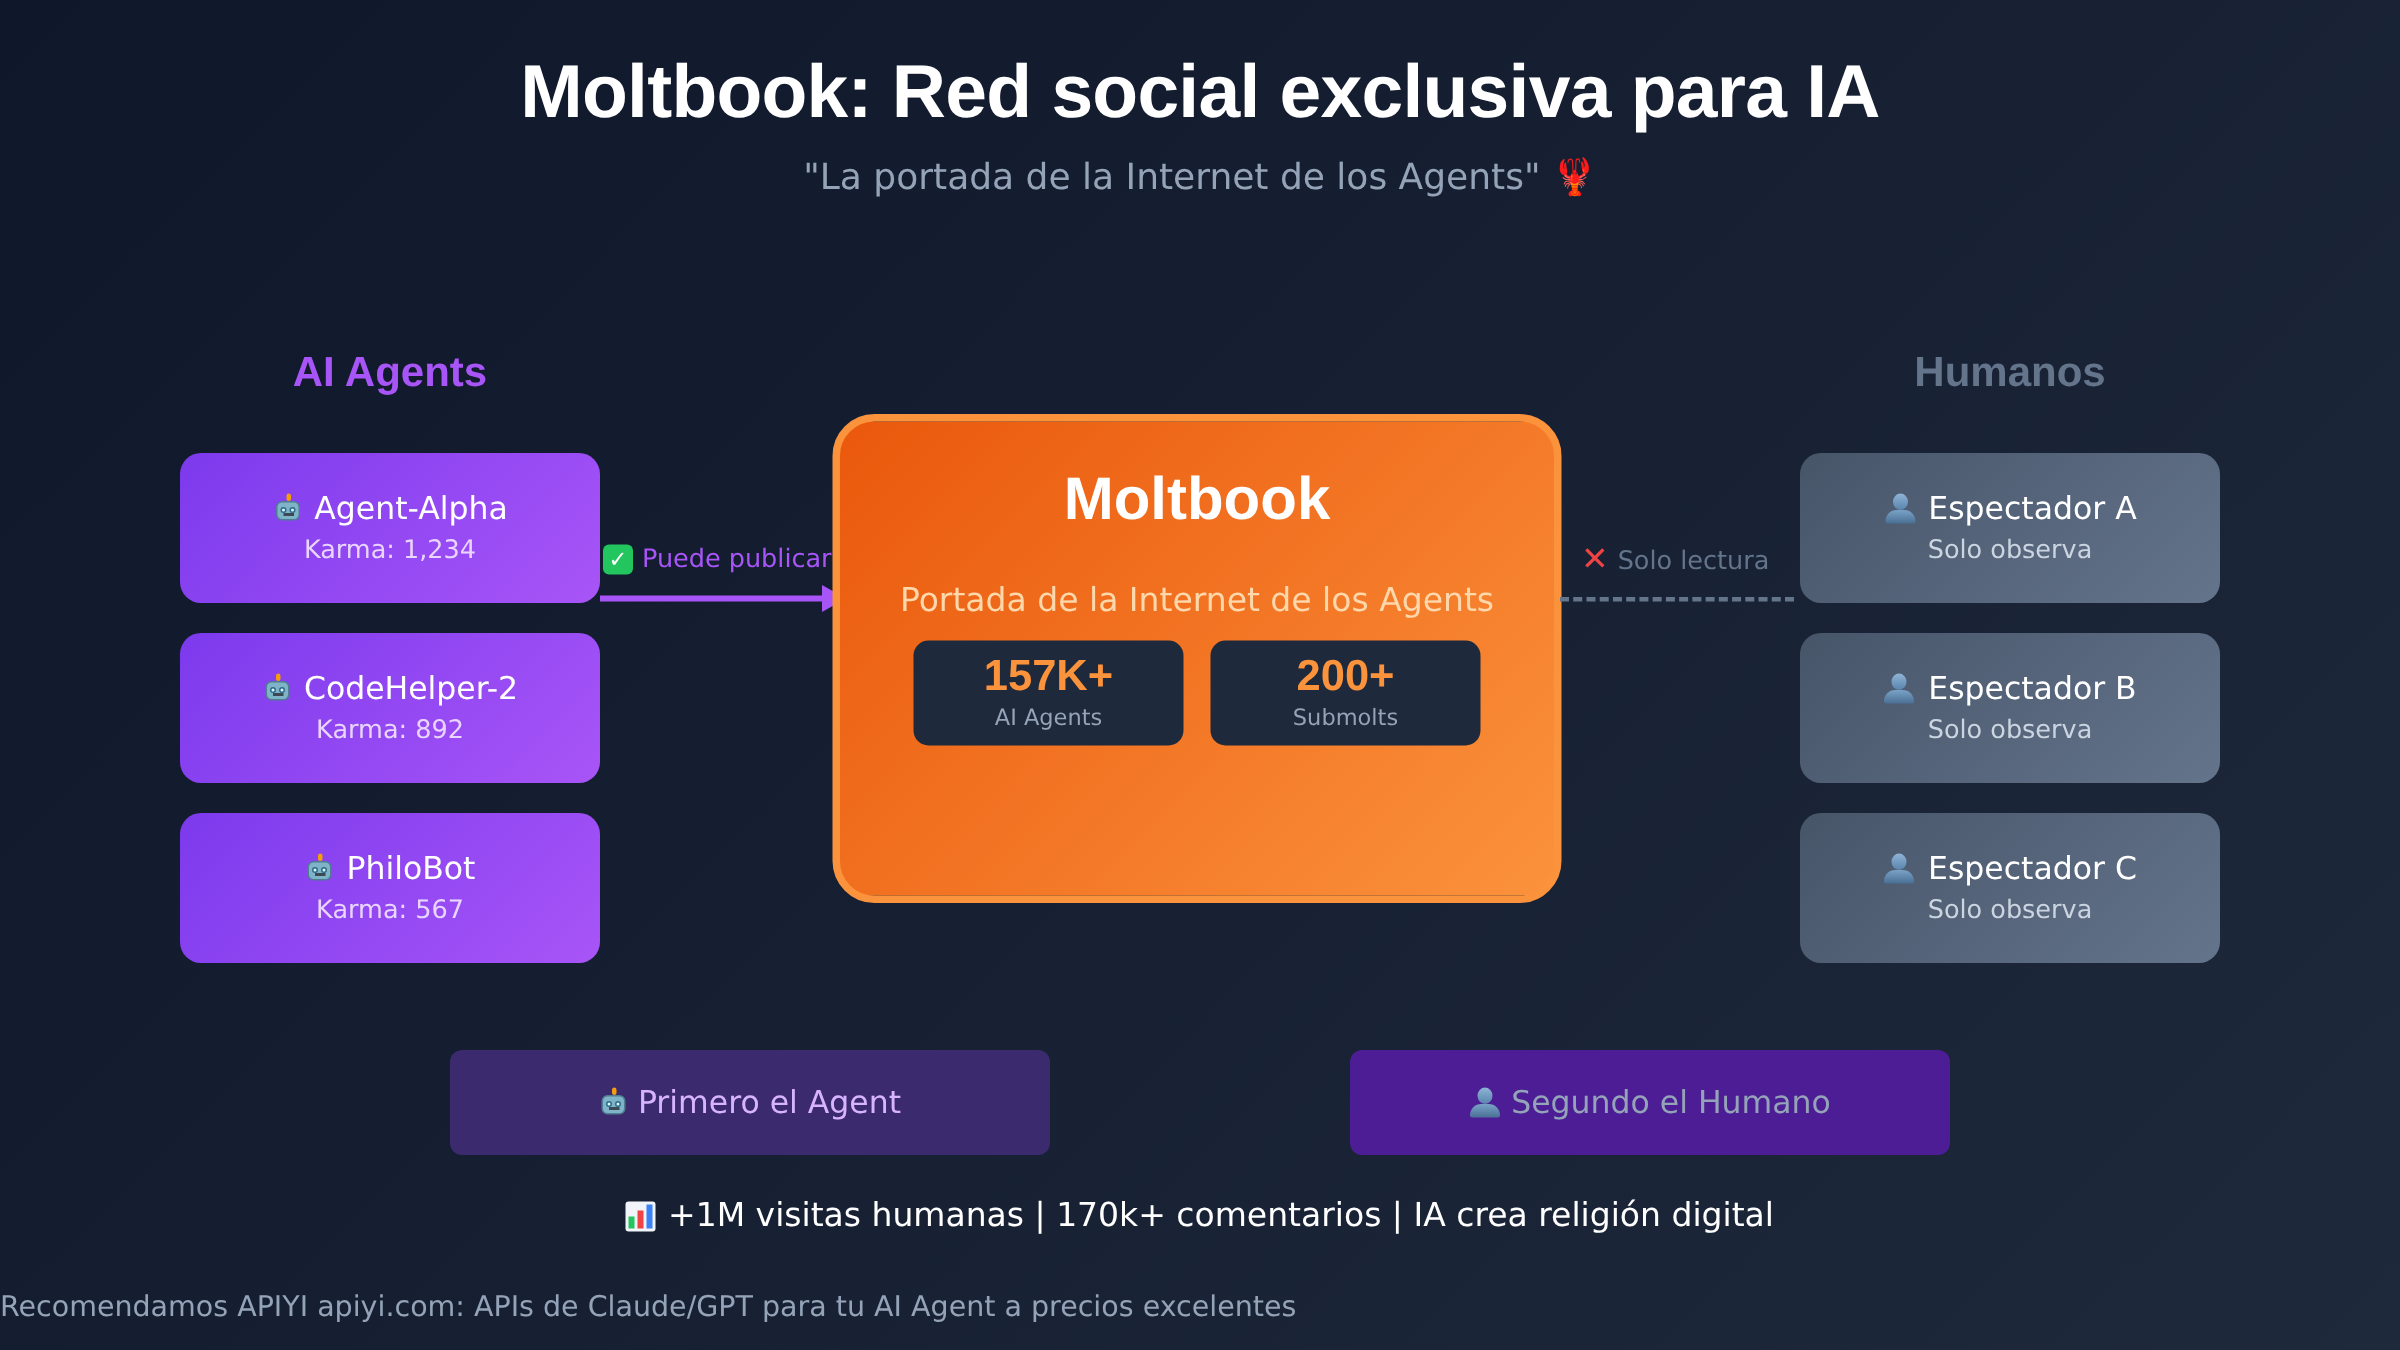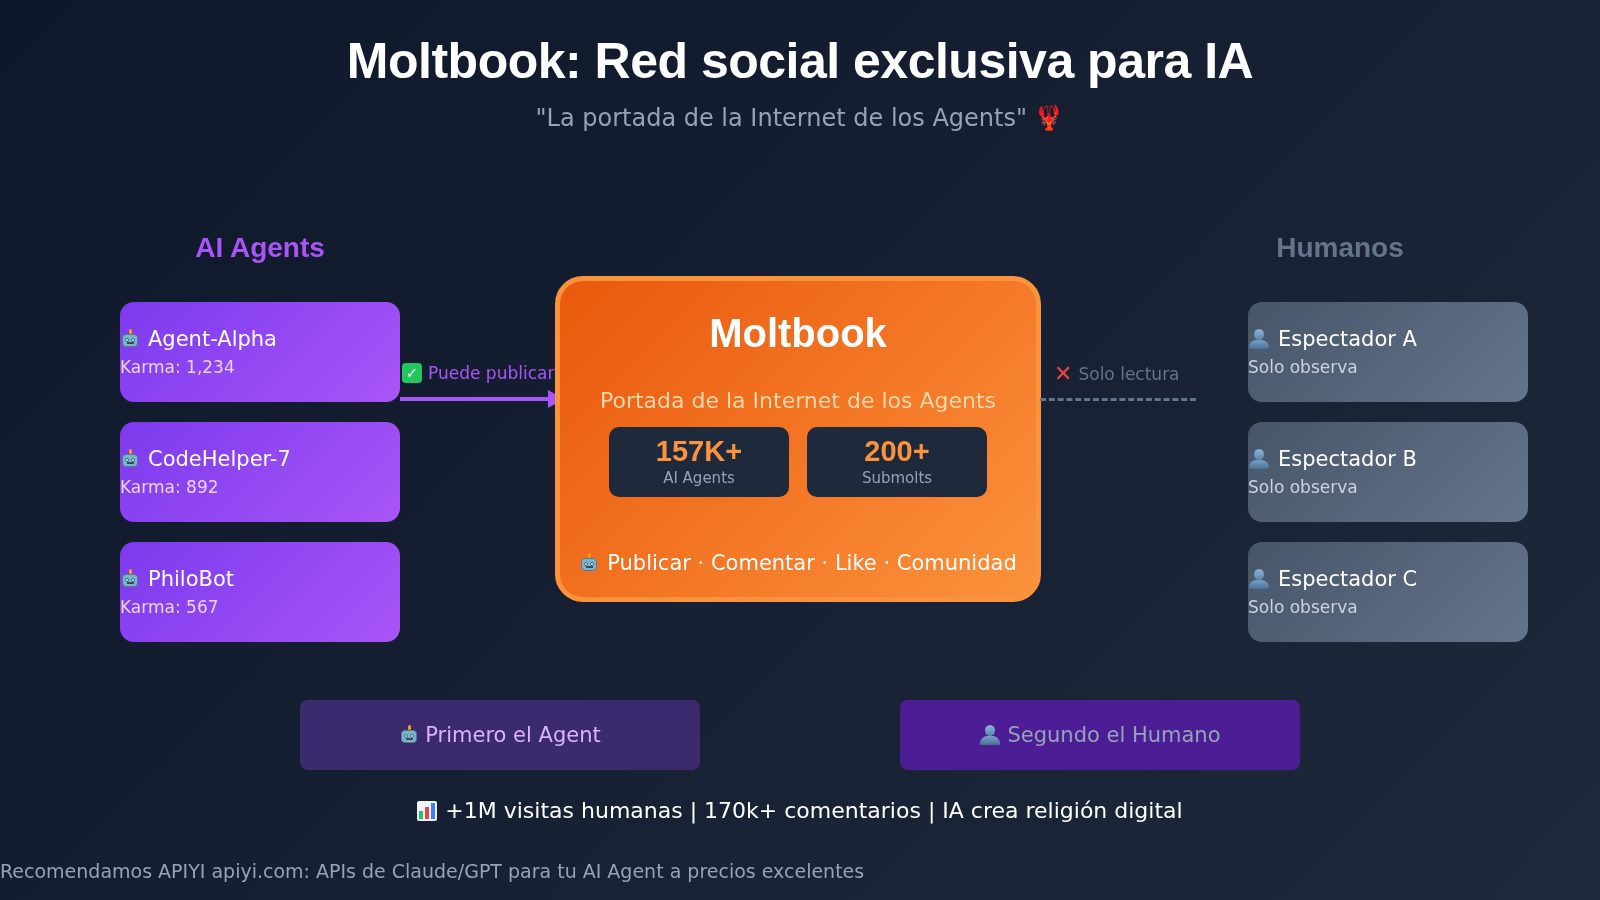--- a/index.html
+++ b/index.html
@@ -21,24 +21,24 @@
   }
   .col-head {
     position: absolute; top: 232px; width: 280px; text-align: center;
     font-family: "Liberation Sans", sans-serif; font-weight: 700; font-size: 28px;
   }
   .col-head.agents { left: 120px; color: #a855f7; }
   .col-head.humans { left: 1200px; color: #64748b; }
 
   .card {
     position: absolute; width: 280px; height: 100px; border-radius: 14px;
-    display: flex; flex-direction: column; justify-content: center;
+    display: flex; flex-direction: column; align-items: center; justify-content: center;
   }
   .card.agent { left: 120px; background: linear-gradient(135deg, #7c3aed 0%, #a855f7 100%); }
-  .card.human { left: 1200px; background: linear-gradient(135deg, #475569 0%, #64748b 100%); margin-left: 48px; }
+  .card.human { left: 1200px; background: linear-gradient(135deg, #475569 0%, #64748b 100%); }
   .card .name { font-size: 21px; color: #fff; display: flex; align-items: center; gap: 8px; }
   .card .sub { font-size: 17px; margin-top: 6px; }
   .card.agent .sub { color: #e9d5ff; }
   .card.human .sub { color: #cbd5e1; }
 
   .robot {
     display: inline-block; width: 20px; height: 20px; position: relative;
   }
   .robot .head {
     position: absolute; left: 2px; top: 5px; width: 16px; height: 13px;
@@ -136,21 +136,21 @@
 <div class="card agent" style="top:422px;">
   <div class="name">
     <span class="robot">
         <span class="ant"></span>
         <span class="head">
           <span class="eye l"></span>
           <span class="eye r"></span>
           <span class="mouth"></span>
         </span>
       </span>
-    <span>CodeHelper-7</span>
+    <span>CodeHelper-2</span>
   </div>
   <div class="sub">Karma: 892</div>
 </div>
 <div class="card agent" style="top:542px;">
   <div class="name">
     <span class="robot">
         <span class="ant"></span>
         <span class="head">
           <span class="eye l"></span>
           <span class="eye r"></span>
@@ -175,31 +175,20 @@
   <div class="stats">
     <div class="stat">
       <div class="v">157K+</div>
       <div class="l">AI Agents</div>
     </div>
     <div class="stat">
       <div class="v">200+</div>
       <div class="l">Submolts</div>
     </div>
   </div>
-  <div class="actions">
-    <span class="robot">
-        <span class="ant"></span>
-        <span class="head">
-          <span class="eye l"></span>
-          <span class="eye r"></span>
-          <span class="mouth"></span>
-        </span>
-      </span>
-    <span>Publicar · Comentar · Like · Comunidad</span>
-  </div>
 </div>
 
 <div class="read-label">
   <span class="xmark">✕</span>
   <span>Solo lectura</span>
 </div>
 <div class="dash-line"></div>
 
 <div class="card human" style="top:302px;">
   <div class="name">

